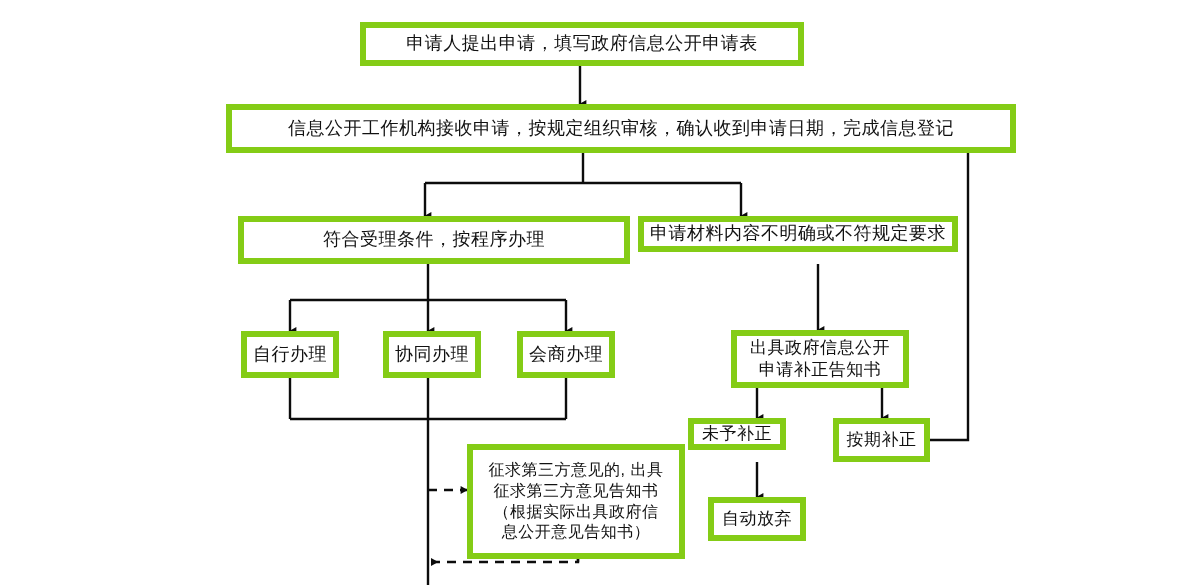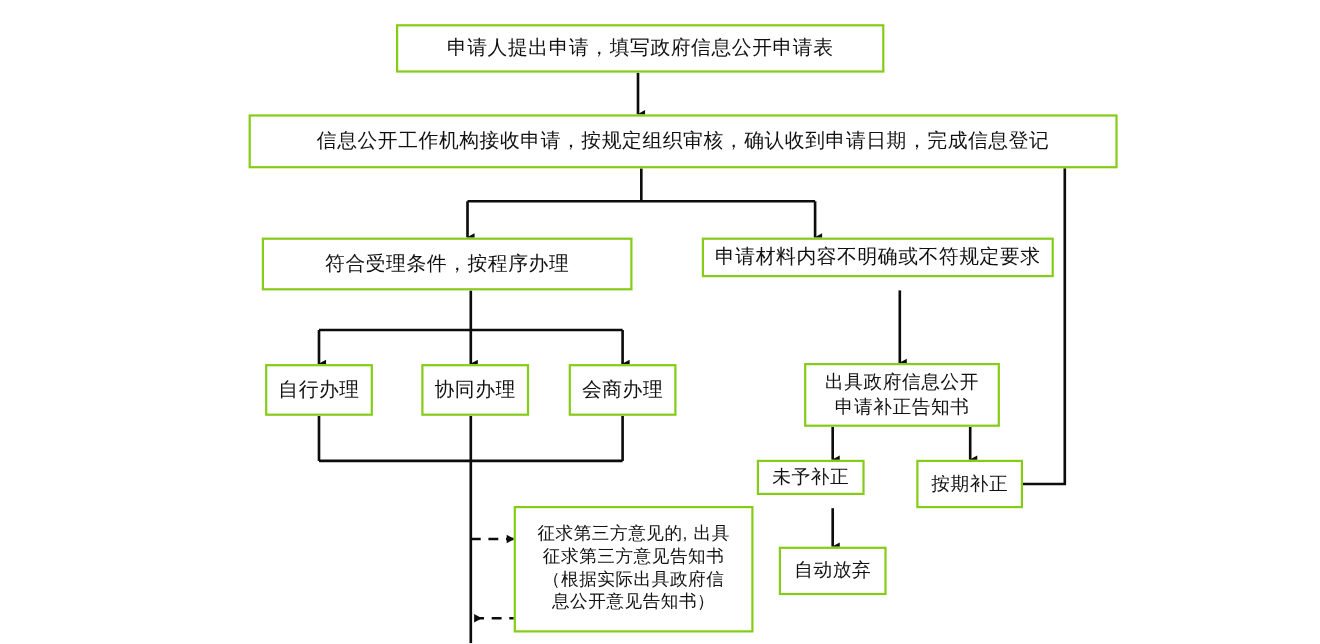--- a/index.html
+++ b/index.html
@@ -18,21 +18,21 @@
   svg.flow-canvas {
     position: absolute;
     left: 0;
     top: 0;
     width: 1200px;
     height: 585px;
   }
   .node-box {
     position: absolute;
     box-sizing: border-box;
-    border: 2px solid #84cc16;
+    border: 6px solid #84cc16;
     background: #ffffff;
     display: flex;
     align-items: center;
     justify-content: center;
     text-align: center;
     color: #111111;
     line-height: 1.30;
     white-space: pre-line;
     letter-spacing: 0.5px;
   }
@@ -92,37 +92,37 @@
       <path d="M578,556 L578,562 L432,562" stroke-dasharray="9 7" marker-end="url(#arrow-left)"></path>
       <path d="M578,555 L578,562" stroke-dasharray="0"></path>
 
     </g>
   </svg>
 
   <div class="node-box fs-18" style="left:360px; top:22px; width:444px; height:44px;">申请人提出申请，填写政府信息公开申请表</div>
 
   <div class="node-box fs-18" style="left:226px; top:104px; width:790px; height:49px;">信息公开工作机构接收申请，按规定组织审核，确认收到申请日期，完成信息登记</div>
 
-  <div class="node-box fs-18" style="left:238px; top:216px; width:337px; height:48px;">符合受理条件，按程序办理</div>
+  <div class="node-box fs-18" style="left:238px; top:216px; width:392px; height:48px;">符合受理条件，按程序办理</div>
 
   <div class="node-box fs-18" style="left:638px; top:216px; width:320px; height:36px;">申请材料内容不明确或不符规定要求</div>
 
   <div class="node-box fs-18" style="left:383px; top:331px; width:98px; height:47px;">协同办理</div>
 
   <div class="node-box fs-18" style="left:241px; top:331px; width:98px; height:47px;">自行办理</div>
 
   <div class="node-box fs-18" style="left:517px; top:331px; width:98px; height:47px;text-align:right;">会商办理</div>
 
   <div class="node-box fs-17" style="left:731px; top:330px; width:178px; height:58px;">出具政府信息公开
 申请补正告知书</div>
 
   <div class="node-box fs-17" style="left:688px; top:418px; width:98px; height:32px;">未予补正</div>
 
   <div class="node-box fs-17" style="left:833px; top:418px; width:97px; height:44px;">按期补正</div>
 
   <div class="node-box fs-17" style="left:708px; top:497px; width:98px; height:44px;">自动放弃</div>
 
-  <div class="node-box fs-16" style="left:467px; top:460px; width:218px; height:115px;">征求第三方意见的, 出具
+  <div class="node-box fs-16" style="left:467px; top:444px; width:218px; height:115px;">征求第三方意见的, 出具
 征求第三方意见告知书
 （根据实际出具政府信
 息公开意见告知书）</div>
 
 </div>
 
 </body></html>

